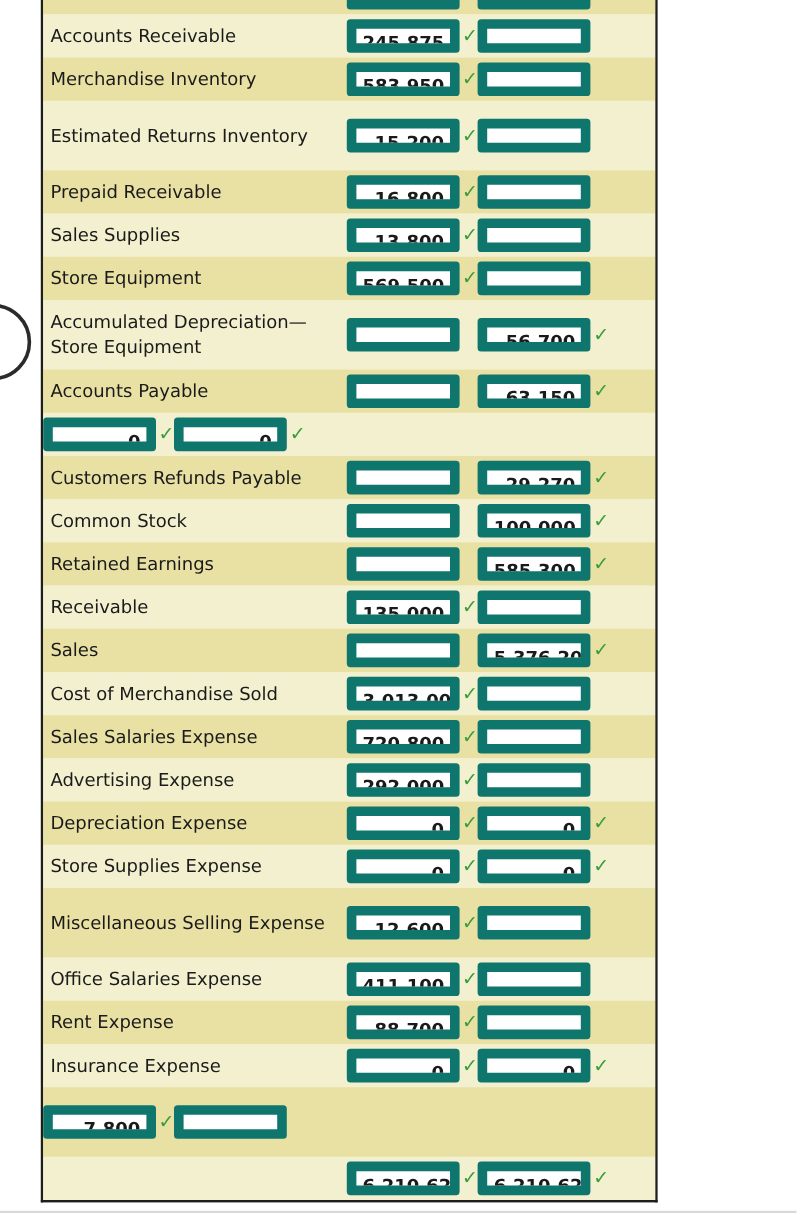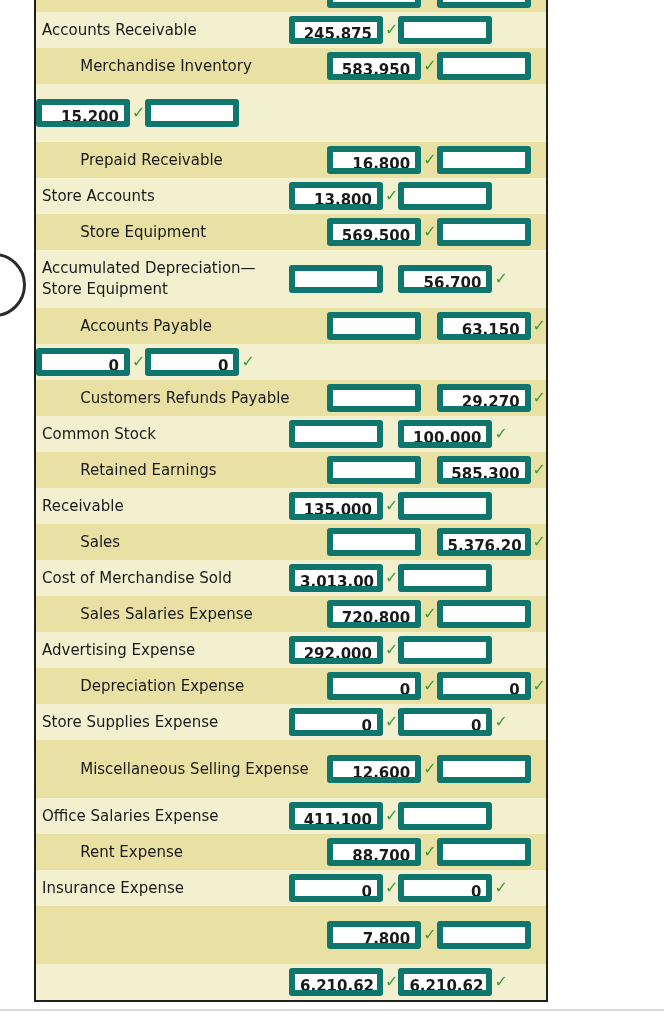--- a/index.html
+++ b/index.html
@@ -44,21 +44,21 @@
   }
 
   .row {
     display: flex;
     align-items: center;
     width: 100%;
     min-height: 36px;
     padding: 0;
   }
   .row.light  { background: #f2f0ce; }
-  .row.dark   { background: #e9e0a4; justify-content: flex-end; }
+  .row.dark   { background: #e9e0a4; }
   .row.tall   { min-height: 58px; }
 
   .cell-label {
     flex: 0 0 253px;
     padding: 0 6px 0 6px;
     font-size: 15px;
     line-height: 21px;
     color: #1a1a1a;
     word-wrap: break-word;
   }
@@ -66,21 +66,21 @@
   .cell-input {
     flex: 0 0 104px;
     display: flex;
     align-items: center;
     justify-content: flex-start;
   }
 
   .amount {
     width: 94px;
     height: 28px;
-    border: 6px solid #0f766e;
+    border: 8px solid #0f766e;
     border-radius: 3px;
     background: #ffffff;
     font-family: "DejaVu Sans", "Liberation Sans", sans-serif;
     font-size: 15px;
     font-weight: bold;
     color: #1a1a1a;
     text-align: right;
     padding: 0 5px;
     line-height: 24px;
     overflow: hidden;
@@ -154,20 +154,21 @@
         <div class="cell-input">
           <div class="amount">583,950</div>
           <div class="tick">✓</div>
         </div>
         <div class="cell-input">
           <div class="amount empty"></div>
           <div class="tick hidden">✓</div>
         </div>
       </div>
       <div class="row light tall">
+        <div class="cell-label">Estimated Returns Inventory</div>
         <div class="cell-input">
           <div class="amount">15,200</div>
           <div class="tick">✓</div>
         </div>
         <div class="cell-input">
           <div class="amount empty"></div>
           <div class="tick hidden">✓</div>
         </div>
       </div>
       <div class="row dark">
@@ -175,21 +176,21 @@
         <div class="cell-input">
           <div class="amount">16,800</div>
           <div class="tick">✓</div>
         </div>
         <div class="cell-input">
           <div class="amount empty"></div>
           <div class="tick hidden">✓</div>
         </div>
       </div>
       <div class="row light">
-        <div class="cell-label">Store Accounts</div>
+        <div class="cell-label">Sales Supplies</div>
         <div class="cell-input">
           <div class="amount">13,800</div>
           <div class="tick">✓</div>
         </div>
         <div class="cell-input">
           <div class="amount empty"></div>
           <div class="tick hidden">✓</div>
         </div>
       </div>
       <div class="row dark">

